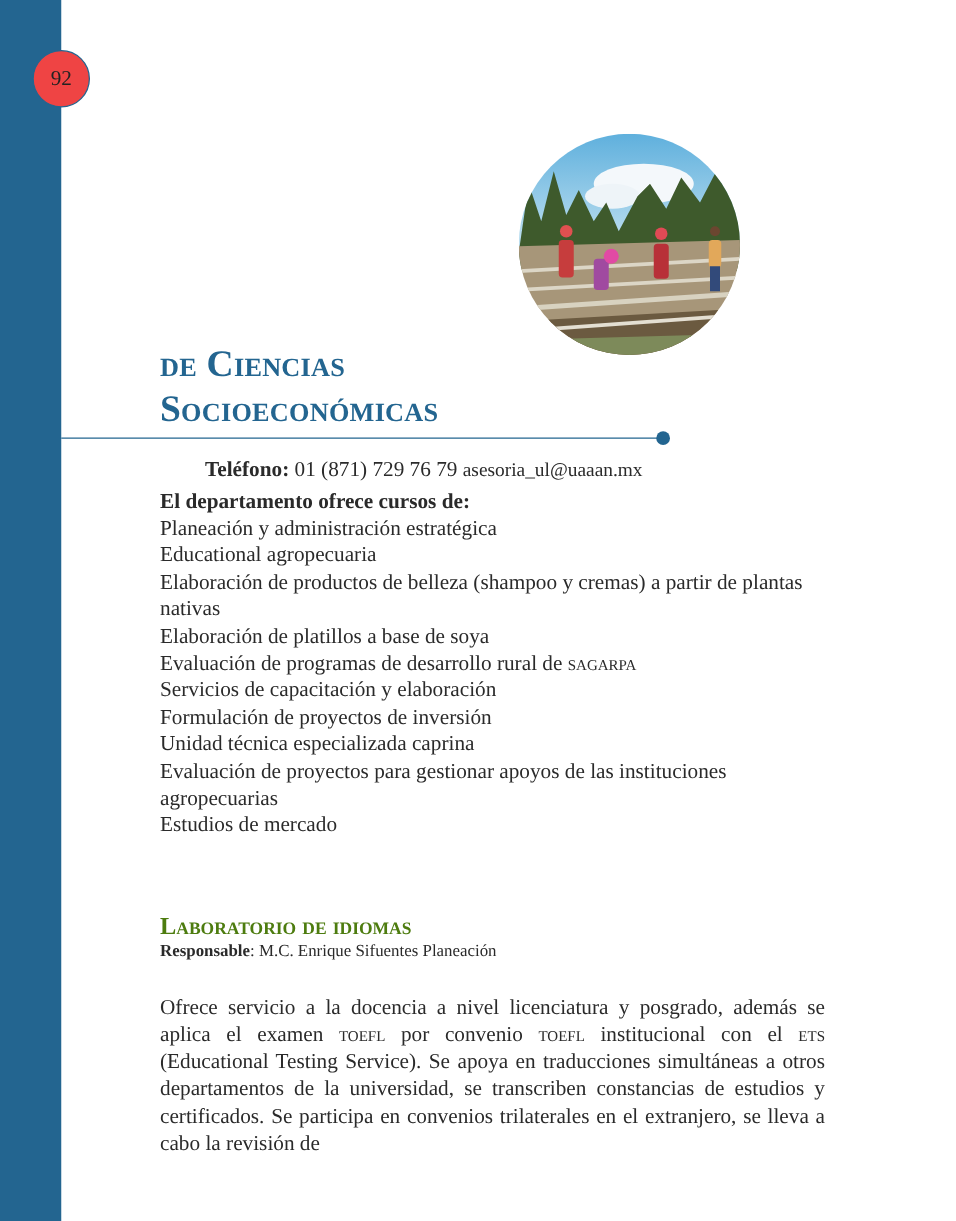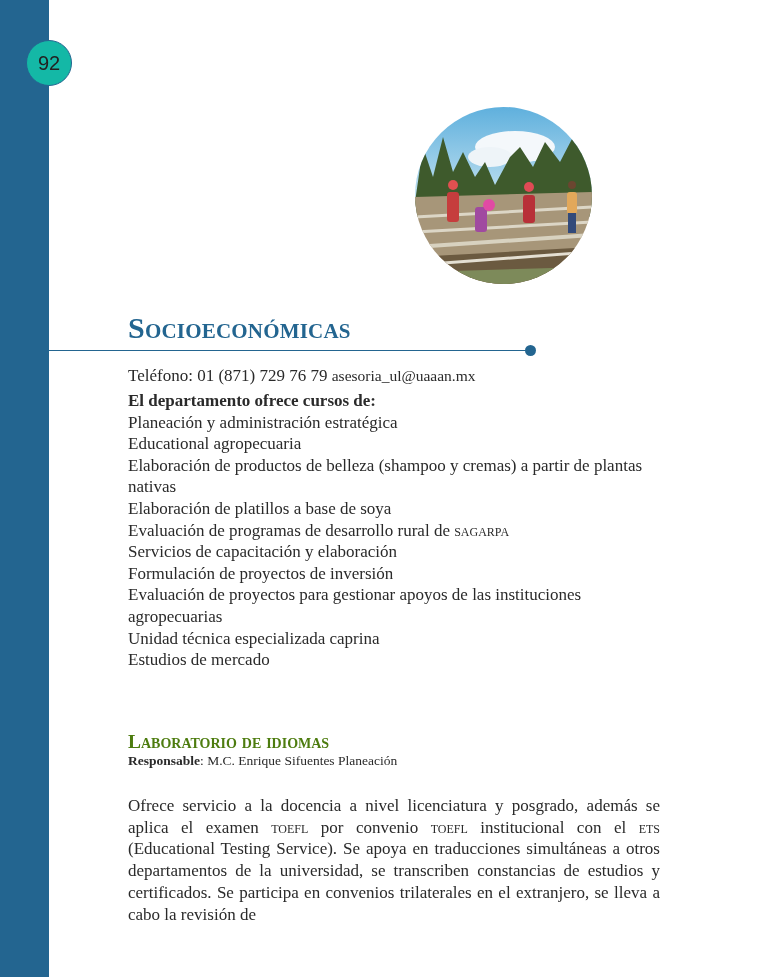--- a/index.html
+++ b/index.html
@@ -7,44 +7,44 @@
     width: 765px; height: 977px; position: relative; overflow: hidden;
     background: #ffffff; color: #2a2a2a;
     font-family: "Liberation Serif", "DejaVu Serif", serif;
   }
   .side-bar {
     position: absolute; left: 0; top: 0; width: 49px; height: 977px;
     background: #236590;
   }
   .page-num {
     position: absolute; left: 26px; top: 40px; width: 46px; height: 46px;
-    border-radius: 50%; background: #14b8a6; border: 1.5px solid #236590;
+    border-radius: 50%; background: #ef4444; border: 1.5px solid #236590;
     box-sizing: border-box; display: flex; align-items: center; justify-content: center;
-    font-family: Liberation Sans, sans-serif; font-size: 20px; color: #222;
+    font-family: Liberation Serif, serif; font-size: 17px; color: #222;
   }
   .photo {
     position: absolute; left: 415px; top: 107px; width: 177px; height: 177px;
     border-radius: 50%; overflow: hidden;
   }
   .photo svg { display: block; }
   .title {
     position: absolute; left: 128px; top: 238px; margin: 0;
     color: #236590; font-weight: bold; font-variant: small-caps;
     font-size: 30px; line-height: 36px; letter-spacing: 0.2px;
   }
   .rule {
     position: absolute; left: 49px; top: 349.5px; width: 480px; height: 1.5px; background: #236590;
   }
   .rule-dot {
     position: absolute; left: 525px; top: 345px; width: 11px; height: 11px; border-radius: 50%; background: #236590;
   }
   .contact {
     position: absolute; left: 128px; top: 365px; font-size: 17px; line-height: 22px;
   }
-  .contact b { font-weight: normal; }
+  .contact b { font-weight: bold; margin-left: 36px; }
   .email { font-size: 15.5px; }
   .courses {
     position: absolute; left: 128px; top: 390px; width: 540px; font-size: 17px; line-height: 21.6px;
   }
   .courses .head { font-weight: bold; }
   .sc { font-variant: small-caps; text-transform: lowercase; }
   .lab-title {
     position: absolute; left: 128px; top: 731px; margin: 0; font-size: 19.5px; font-weight: bold;
     font-variant: small-caps; color: #4d7c0f; line-height: 22px;
   }
@@ -93,21 +93,21 @@
       <circle cx="74" cy="98" r="6" fill="#e14aa4"></circle>
       <rect x="152" y="85" width="10" height="22" rx="3" fill="#e2a85a"></rect>
       <rect x="153" y="106" width="8" height="20" fill="#324a7a"></rect>
       <circle cx="157" cy="78" r="4" fill="#6b4630"></circle>
     </g>
   </svg>
 </div>
 
 <h1 class="title">
   <br>
-  <br>
+  <span>de Ciencias</span><br>
   <span>Socioeconómicas</span>
 </h1>
 
 <div class="rule"></div>
 <div class="rule-dot"></div>
 
 <div class="contact">
   <b>Teléfono:</b>
   <span>01 (871) 729 76 79</span>
   <span class="email">asesoria_ul@uaaan.mx</span>
@@ -115,22 +115,22 @@
 
 <div class="courses">
   <div class="head">El departamento ofrece cursos de:</div>
   <div>Planeación y administración estratégica</div>
   <div>Educational agropecuaria</div>
   <div>Elaboración de productos de belleza (shampoo y cremas) a partir de plantas nativas</div>
   <div>Elaboración de platillos a base de soya</div>
   <div><span>Evaluación de programas de desarrollo rural de </span><span class="sc">SAGARPA</span></div>
   <div>Servicios de capacitación y elaboración</div>
   <div>Formulación de proyectos de inversión</div>
+  <div>Unidad técnica especializada caprina</div>
   <div>Evaluación de proyectos para gestionar apoyos de las instituciones agropecuarias</div>
-  <div>Unidad técnica especializada caprina</div>
   <div>Estudios de mercado</div>
 </div>
 
 <h2 class="lab-title">Laboratorio de idiomas</h2>
 <div class="responsible">
   <b>Responsable</b><span>: M.C. Enrique Sifuentes Planeación</span>
 </div>
 
 <p class="para">
   <span>Ofrece servicio a la docencia a nivel licenciatura y posgrado, además se aplica el examen </span><span class="sc">TOEFL</span><span> por convenio </span><span class="sc">TOEFL</span><span> institucional con el </span><span class="sc">ETS</span><span> (Educational Testing Service). Se apoya en traducciones simultáneas a otros departamentos de la universidad, se transcriben constancias de estudios y certificados. Se participa en convenios trilaterales en el extranjero, se lleva a cabo la revisión de</span>

